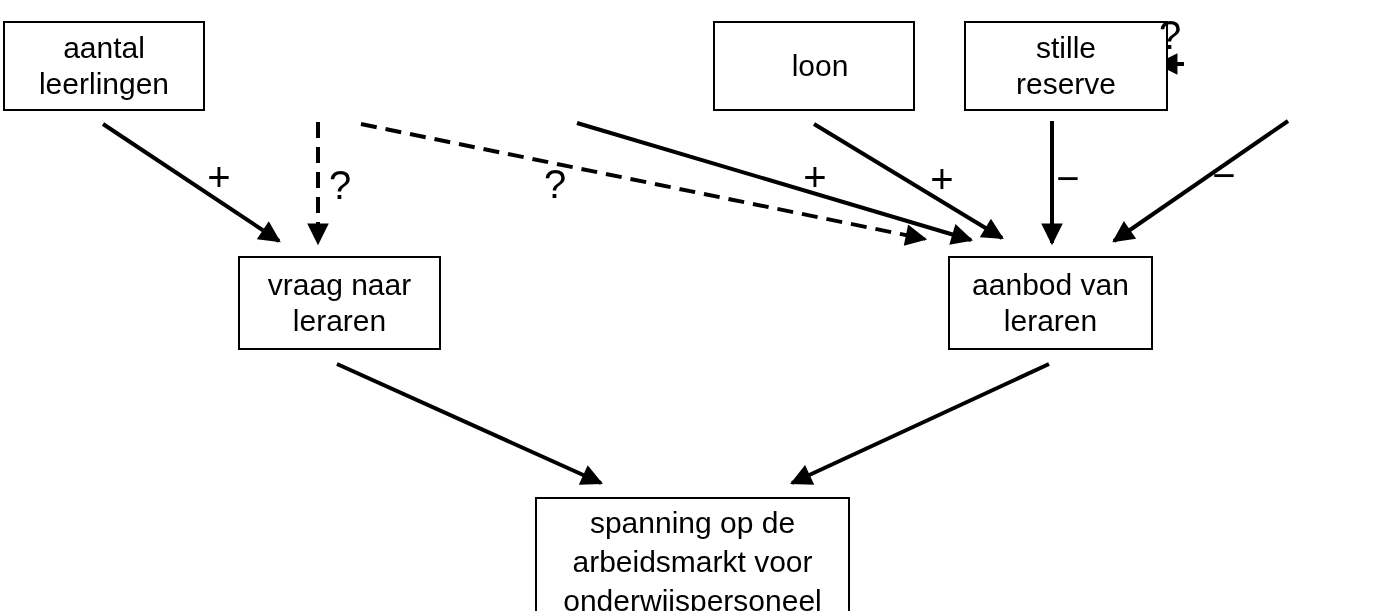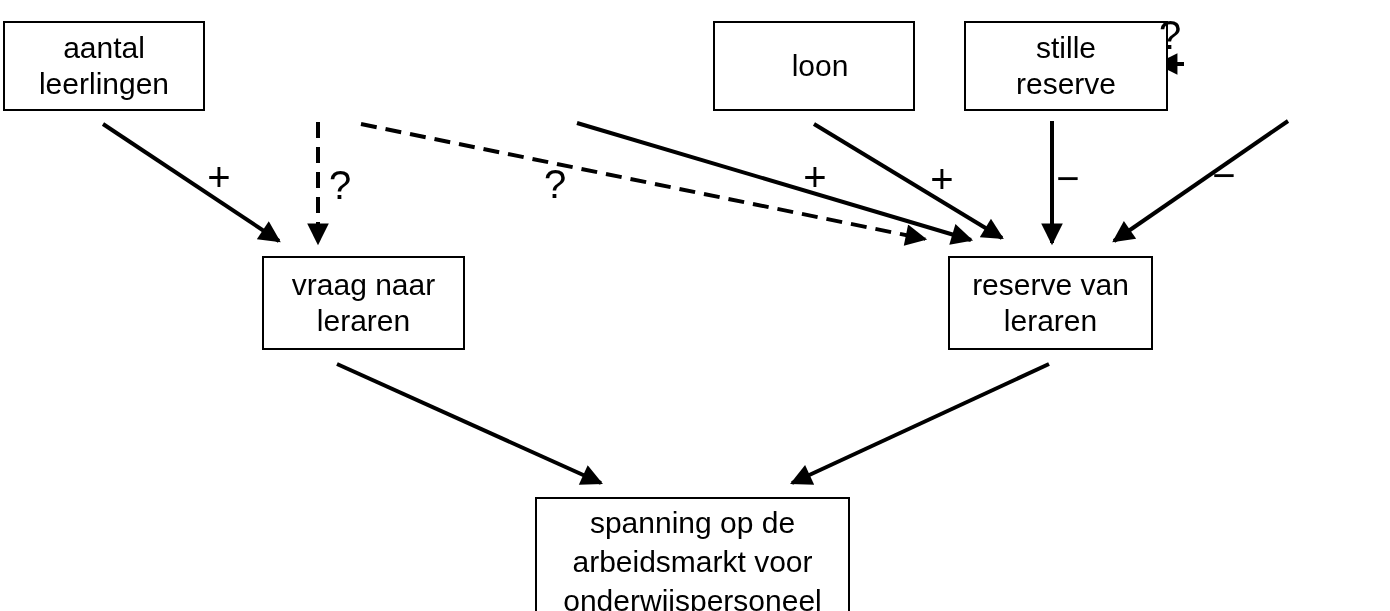--- a/index.html
+++ b/index.html
@@ -37,21 +37,21 @@
     color: #000;
     white-space: nowrap;
   }
   
   .b-aantal        { left: 3px;    top: 4px;   width: 202px; height: 90px; }
   .b-pensioen      { left: 237px;  top: 4px;   width: 205px; height: 90px; }
   .b-opleidings    { left: 475px;  top: 4px;   width: 203px; height: 90px; }
   .b-loon          { left: 713px;  top: 4px;   width: 202px; height: 90px; padding-left: 12px; }
   .b-stille        { left: 948px;  top: 4px;   width: 204px; height: 90px; margin-left: 16px; }
   .b-conjunctuur   { left: 1186px; top: 4px;   width: 202px; height: 90px; }
-  .b-vraag         { left: 238px;  top: 239px; width: 203px; height: 94px; margin-left: 24px; }
+  .b-vraag         { left: 238px;  top: 239px; width: 203px; height: 94px; }
   .b-aanbod        { left: 948px;  top: 239px; width: 205px; height: 94px; }
   .b-spanning      { left: 535px;  top: 480px; width: 315px; height: 128px; line-height: 39px; }
   
   .l-e0 { left: 219px;  top: 160px; }
   .l-e1 { left: 340px;  top: 168px; }
   .l-e2 { left: 555px;  top: 167px; }
   .l-e3 { left: 815px;  top: 160px; }
   .l-e4 { left: 942px;  top: 162px; }
   .l-e5 { left: 1068px; top: 161px; }
   .l-e6 { left: 1224px; top: 158px; }
@@ -80,21 +80,21 @@
     <line class="edge" x1="1049" y1="347" x2="792" y2="466" marker-end="url(#ah)"></line>
   </svg>
 
   <div class="box b-aantal">aantal
 leerlingen</div>
   <div class="box b-loon">loon</div>
   <div class="box b-stille">stille
 reserve</div>
   <div class="box b-vraag">vraag naar
 leraren</div>
-  <div class="box b-aanbod">reserve van
+  <div class="box b-aanbod">aanbod van
 leraren</div>
   <div class="box b-spanning">spanning op de
 arbeidsmarkt voor
 onderwijspersoneel</div>
 
   <div class="edge-label l-e0">+</div>
   <div class="edge-label l-e1">?</div>
   <div class="edge-label l-e2">?</div>
   <div class="edge-label l-e3">+</div>
   <div class="edge-label l-e4">+</div>

